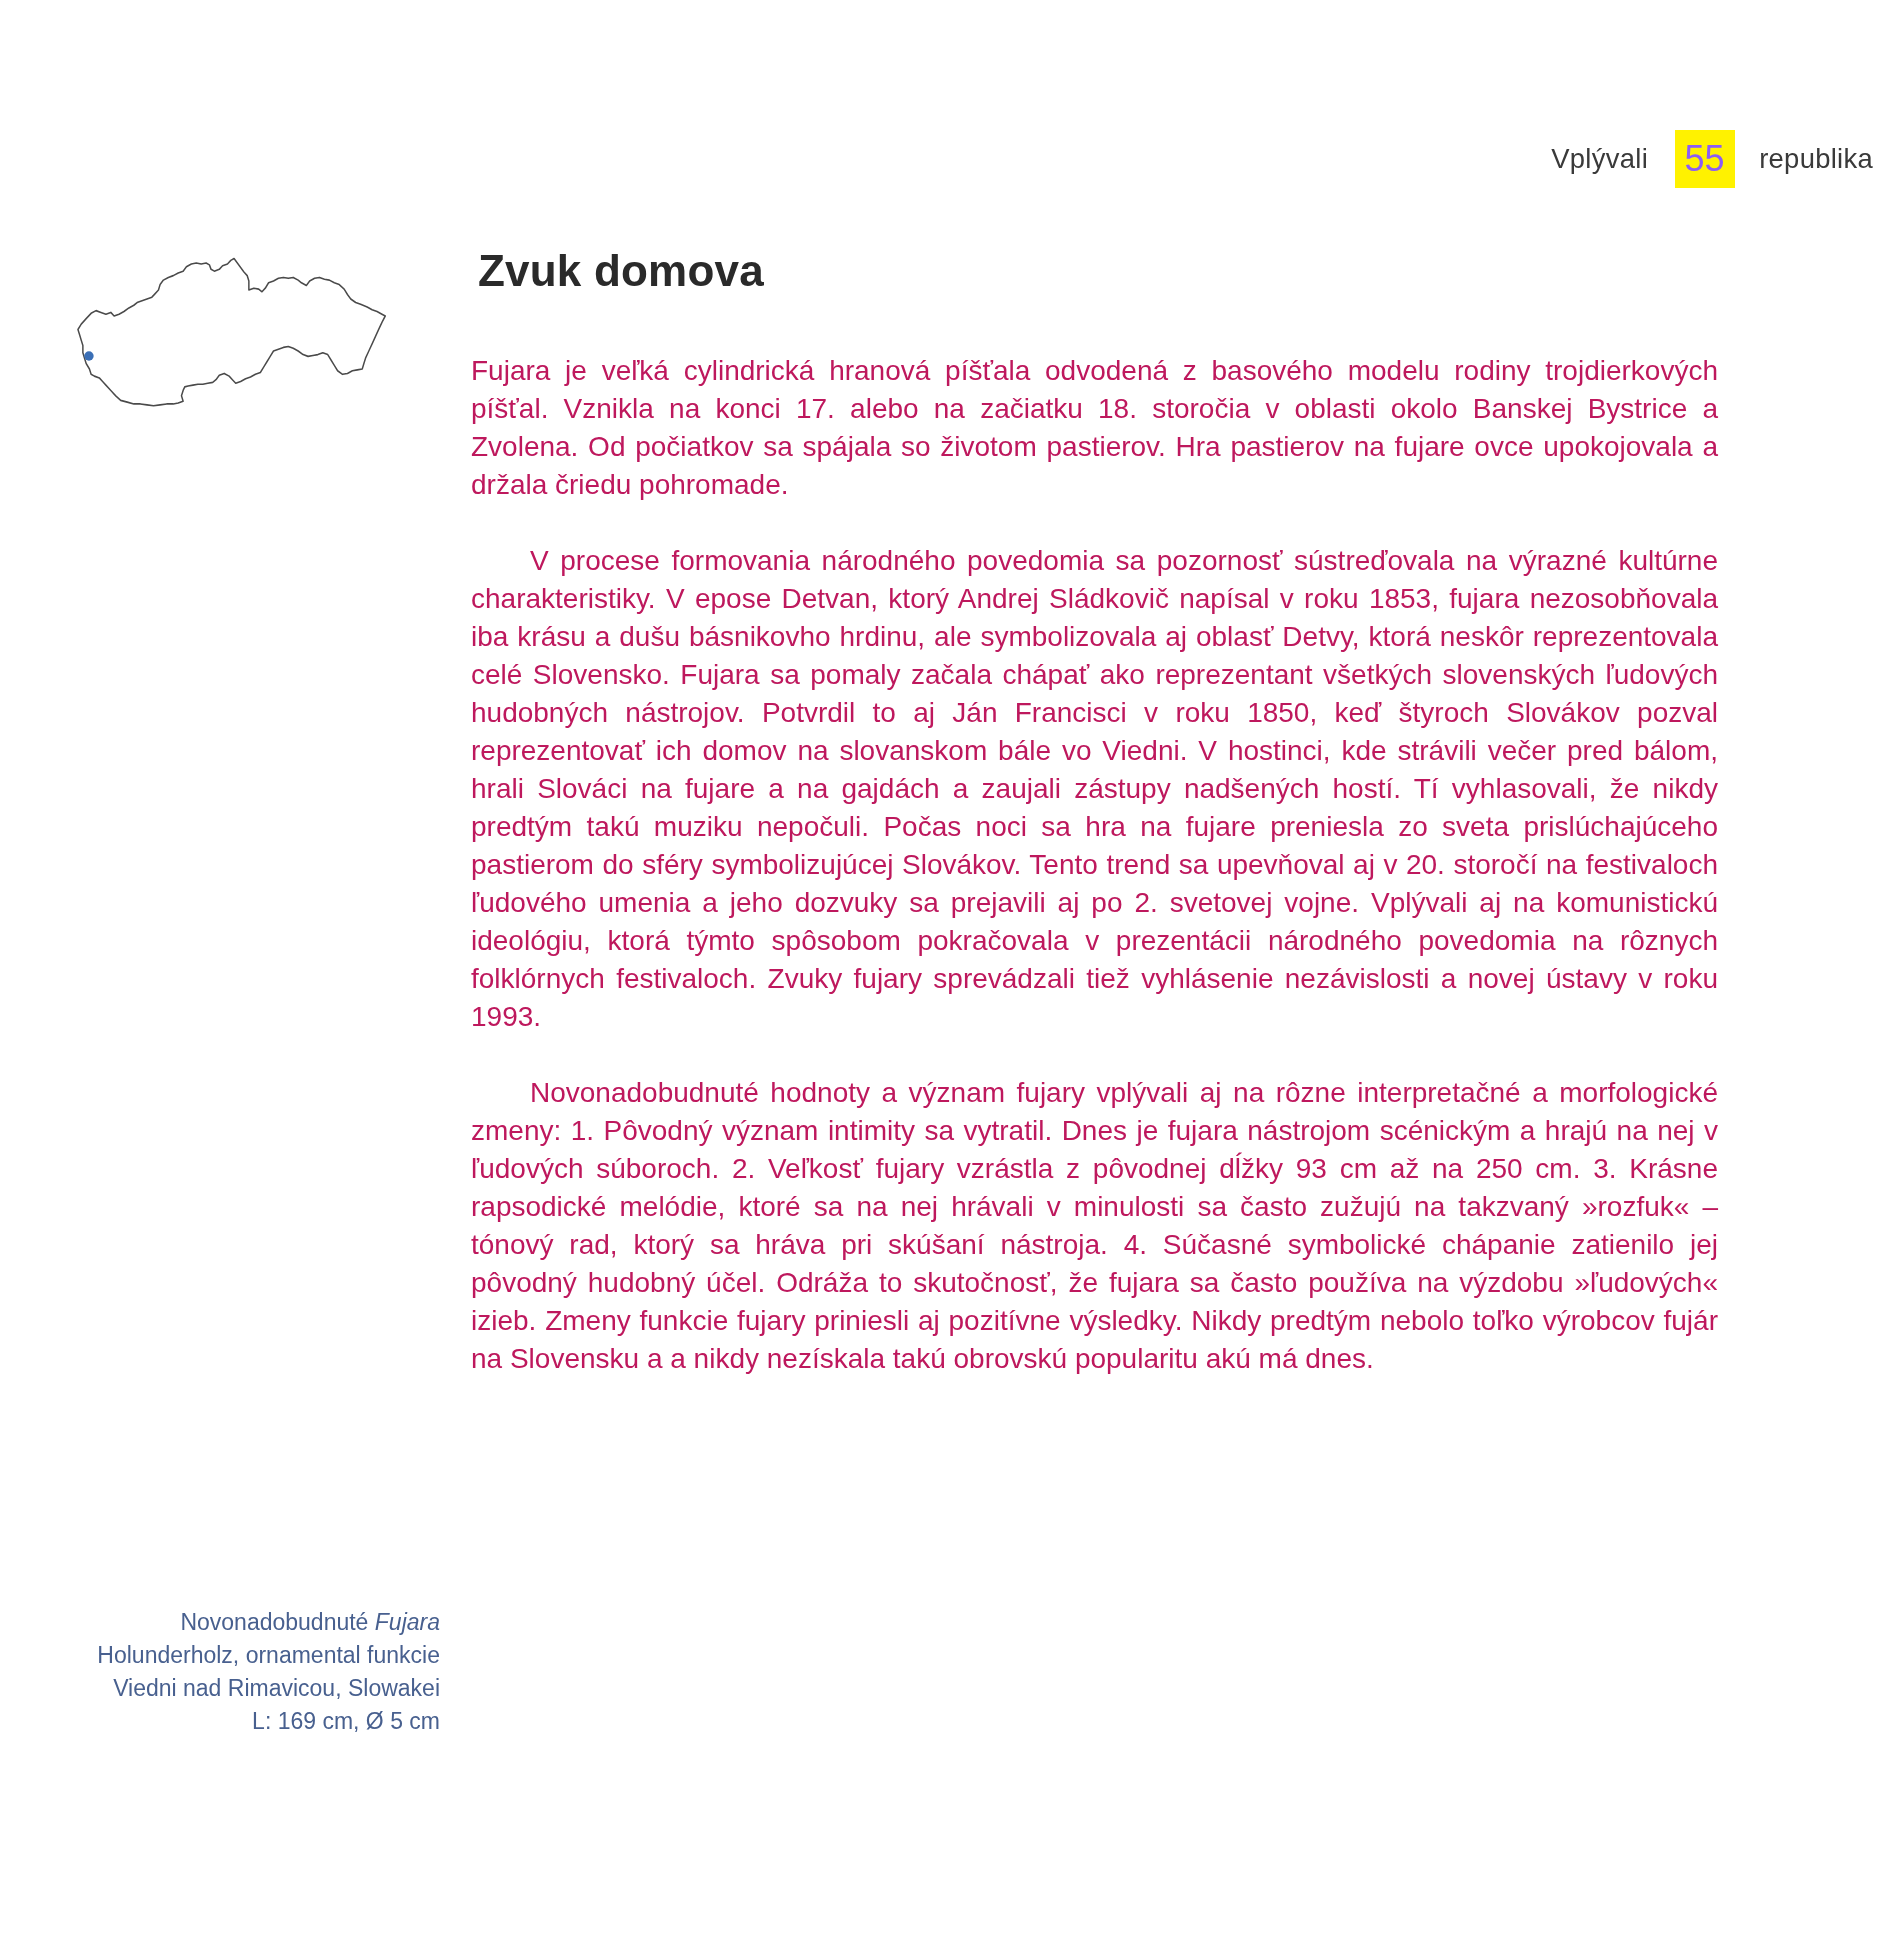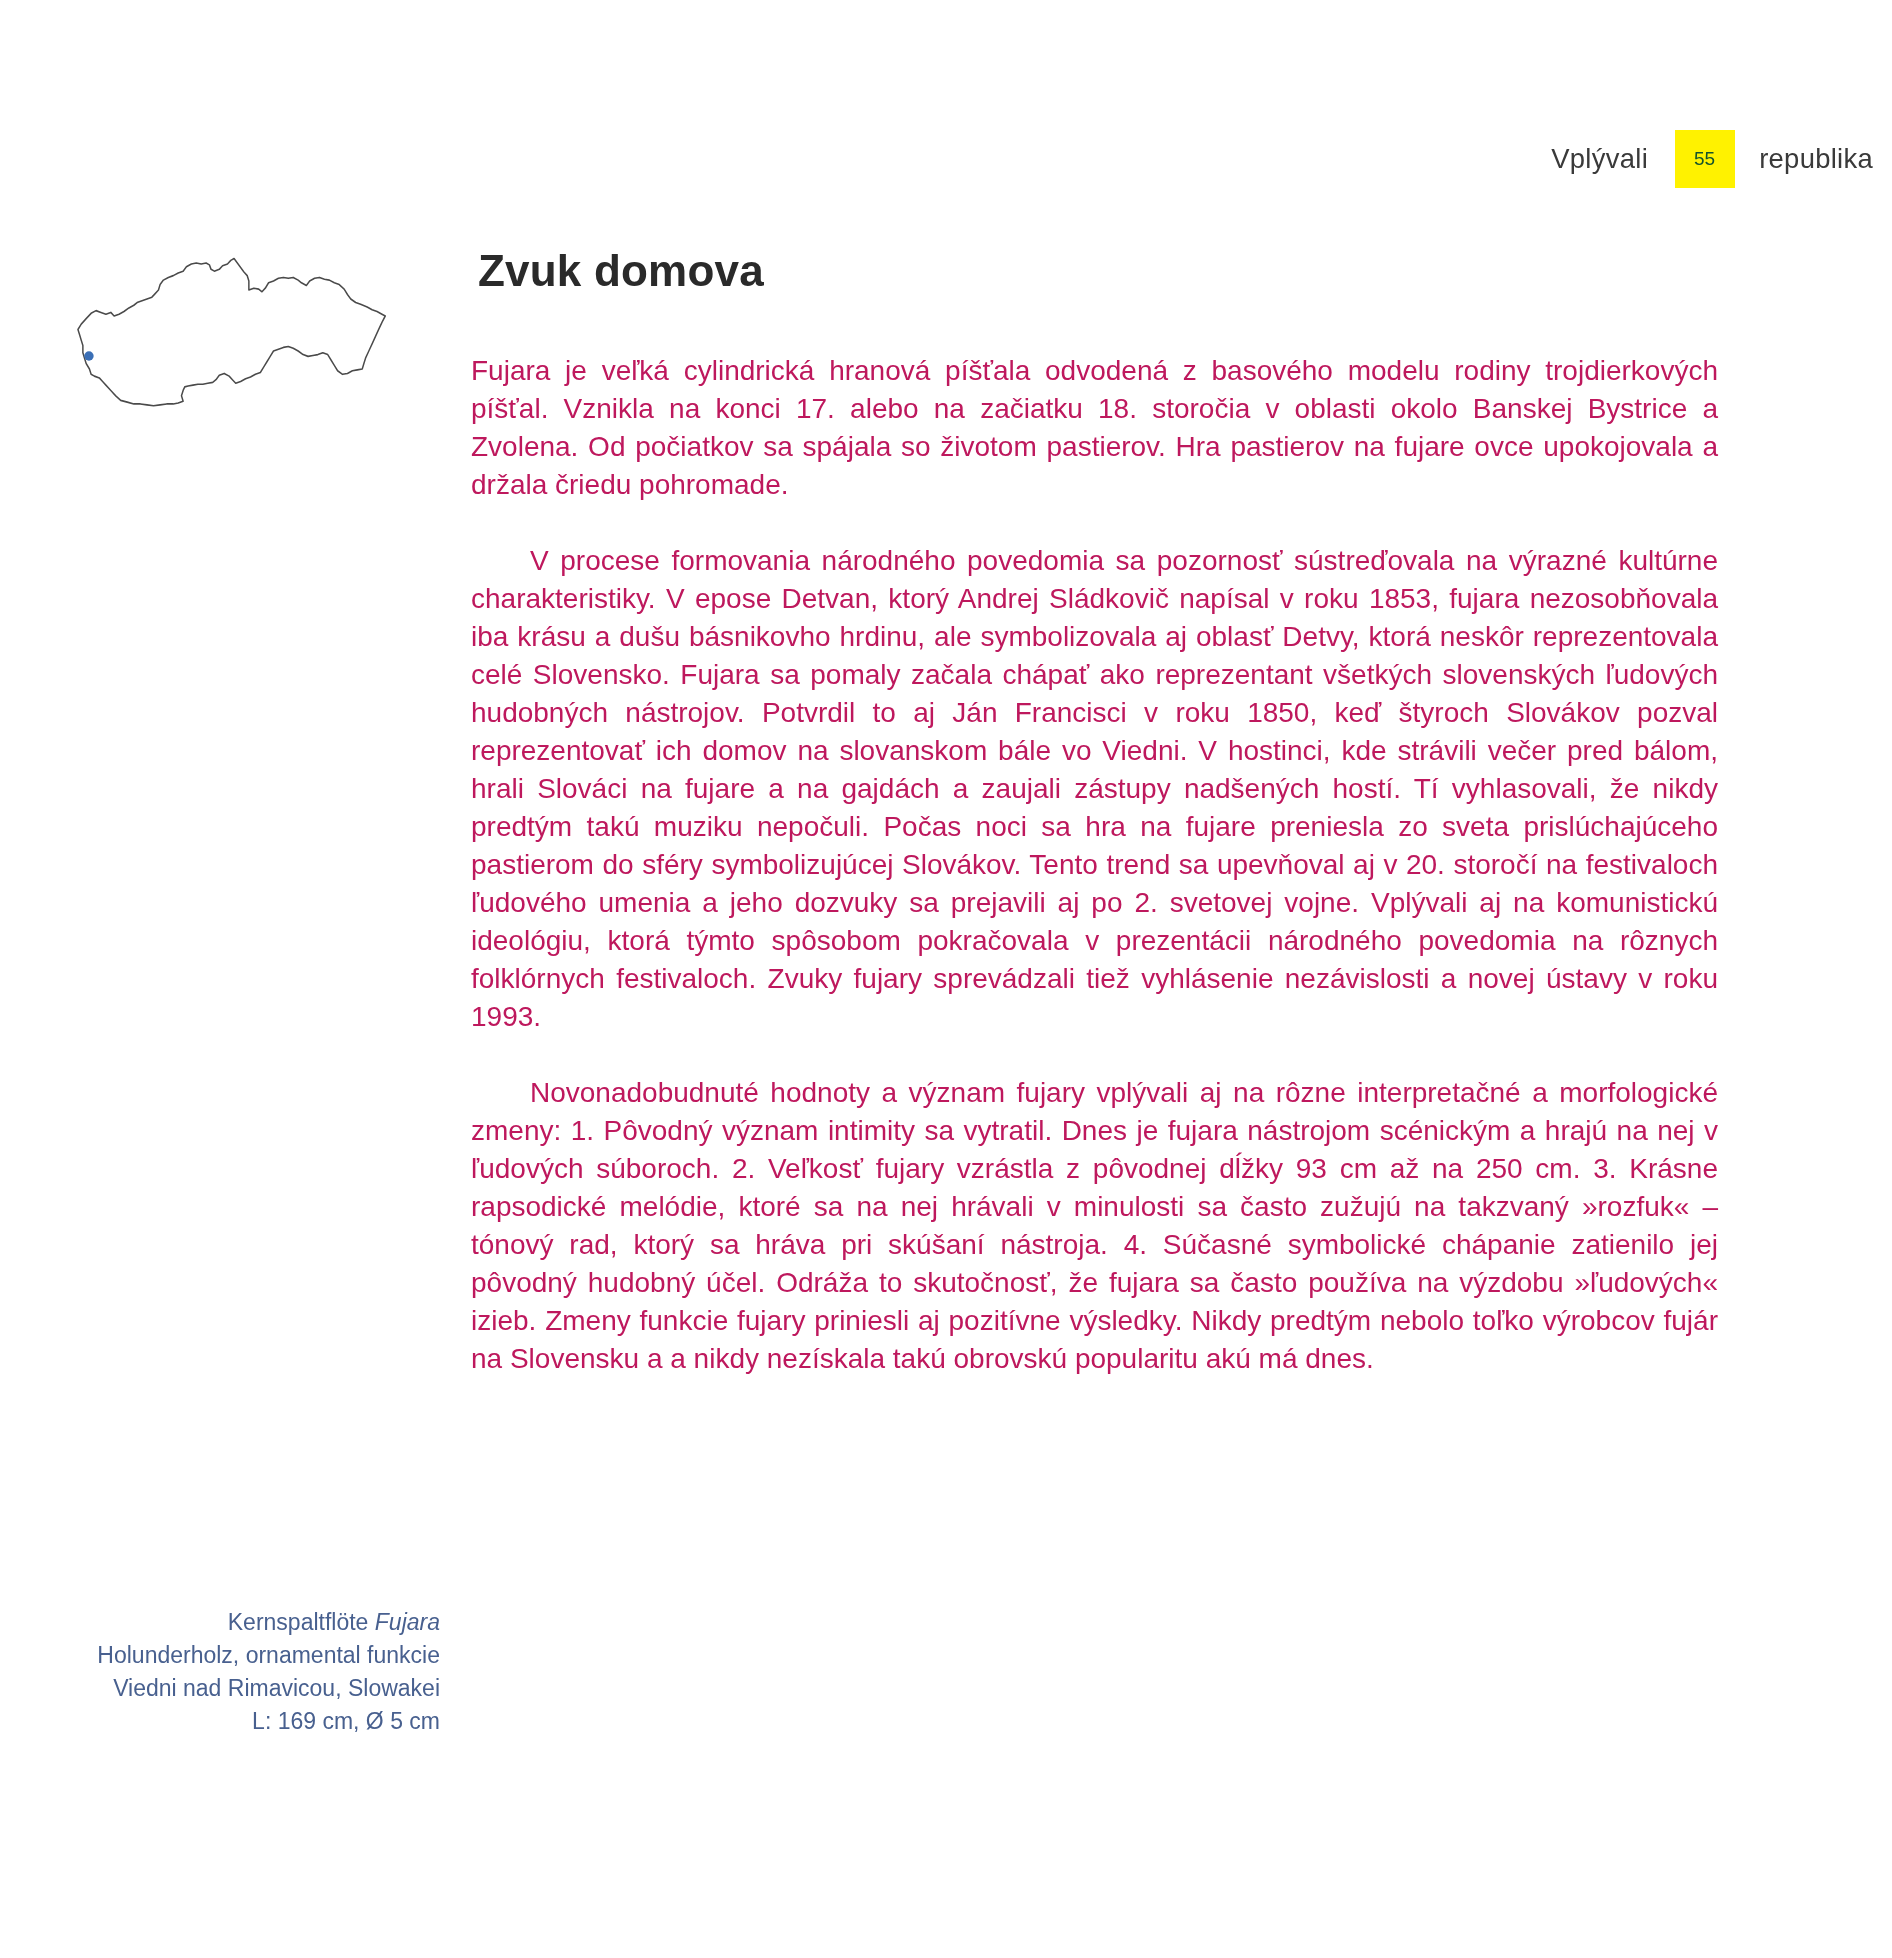--- a/index.html
+++ b/index.html
@@ -10,21 +10,21 @@
   }
   .running-head {
     position: absolute; top: 130px; left: 1476px; width: 397px; height: 58px;
     display: flex; align-items: center; justify-content: flex-end;
     font-size: 27.4px; color: #3a3a3a;
   }
   .running-head .rh-left { margin-right: 26.5px; letter-spacing: 0.3px; }
   .running-head .page-num {
     width: 60px; height: 58px; background: #fff200;
     display: flex; align-items: center; justify-content: center;
-    font-size: 19px; color: #14532d;
+    font-size: 36px; color: #8b5cf6;
   }
   .running-head .rh-right { margin-left: 24.6px; letter-spacing: 0.3px; }
 
   .map { position: absolute; left: 66px; top: 237px; width: 350px; height: 170px; }
 
   .title {
     position: absolute; left: 470px; top: 238px; margin: 8px;
     font-size: 44px; font-weight: bold; color: #2a2a2a; letter-spacing: 0.2px;
   }
 
@@ -61,19 +61,19 @@
 <h1 class="title">Zvuk domova</h1>
 
 <div class="body-text">
   <p>Fujara je veľká cylindrická hranová píšťala odvodená z basového modelu rodiny trojdierkových píšťal. Vznikla na konci 17. alebo na začiatku 18. storočia v oblasti okolo Banskej Bystrice a Zvolena. Od počiatkov sa spájala so životom pastierov. Hra pastierov na fujare ovce upokojovala a držala čriedu pohromade.</p>
   <p class="indent">V procese formovania národného povedomia sa pozornosť sústreďovala na výrazné kultúrne charakteristiky. V epose Detvan, ktorý Andrej Sládkovič napísal v roku 1853, fujara nezosobňovala iba krásu a dušu básnikovho hrdinu, ale symbolizovala aj oblasť Detvy, ktorá neskôr reprezentovala celé Slovensko. Fujara sa pomaly začala chápať ako reprezentant všetkých slovenských ľudových hudobných nástrojov. Potvrdil to aj Ján Francisci v roku 1850, keď štyroch Slovákov pozval reprezentovať ich domov na slovanskom bále vo Viedni. V hostinci, kde strávili večer pred bálom, hrali Slováci na fujare a na gajdách a zaujali zástupy nadšených hostí. Tí vyhlasovali, že nikdy predtým takú muziku nepočuli. Počas noci sa hra na fujare preniesla zo sveta pris­lúchajúceho pastierom do sféry symbolizujúcej Slovákov. Tento trend sa upevňoval aj v 20. storočí na festivaloch ľudového umenia a jeho dozvuky sa prejavili aj po 2. svetovej vojne. Vplývali aj na komunistickú ideológiu, ktorá týmto spôsobom pokračovala v prezentácii národného povedomia na rôznych folklórnych festivaloch. Zvuky fujary sprevádzali tiež vyhlásenie nezávislosti a novej ústavy v roku 1993.</p>
   <p class="indent">Novonadobudnuté hodnoty a význam fujary vplývali aj na rôzne interpretačné a morfologické zmeny: 1. Pôvodný význam intimity sa vytratil. Dnes je fujara nástrojom scénickým a hrajú na nej v ľudových súboroch. 2. Veľkosť fujary vzrástla z pôvodnej dĺžky 93 cm až na 250 cm. 3. Krásne rapsodické melódie, ktoré sa na nej hrávali v minulosti sa často zužujú na takzvaný »rozfuk« – tónový rad, ktorý sa hráva pri skúšaní nástroja. 4. Súčasné symbolické chápanie zatienilo jej pôvodný hudobný účel. Odráža to skutočnosť, že fujara sa často používa na výzdobu »ľudových« izieb. Zmeny funkcie fujary priniesli aj pozitívne výsledky. Nikdy predtým nebolo toľko výrobcov fujár na Slovensku a a nikdy nezískala takú obrovskú popularitu akú má dnes.</p>
 </div>
 
 <div class="caption">
   <div class="block">
-    <span class="line"><span>Kernspaltflöte </span><em>Fujara</em></span>
+    <span class="line"><span>Novonadobudnuté </span><em>Fujara</em></span>
     <span class="line">Holunderholz, ornamental funkcie</span>
     <span class="line">Viedni nad Rimavicou, Slowakei</span>
     <span class="line">L: 169 cm, Ø 5 cm</span>
   </div>
 </div>
 
 
 </body></html>

